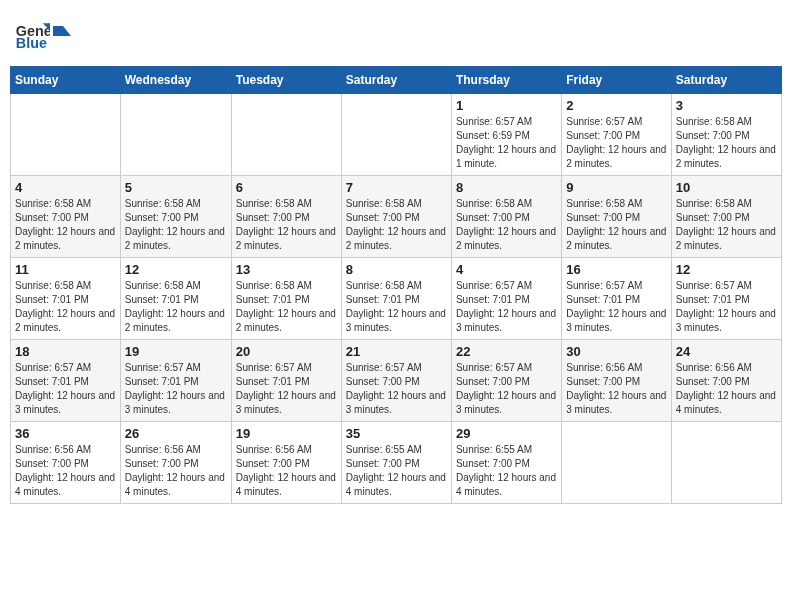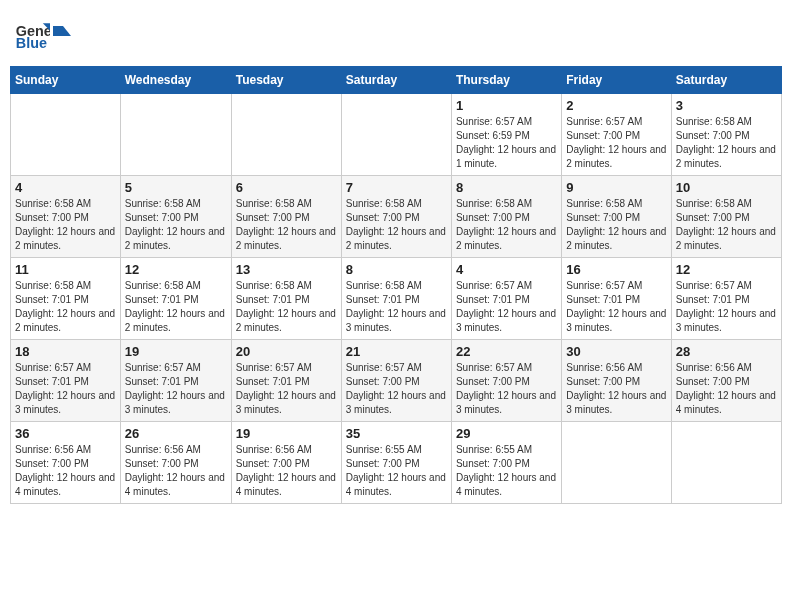--- a/index.html
+++ b/index.html
@@ -267,21 +267,21 @@
 Sunset: 7:00 PM
 Daylight: 12 hours and 3 minutes.</div>
         </td>
         <td>
           <div class="day-number">30</div>
           <div class="day-info">Sunrise: 6:56 AM
 Sunset: 7:00 PM
 Daylight: 12 hours and 3 minutes.</div>
         </td>
         <td>
-          <div class="day-number">28</div>
+          <div class="day-number">24</div>
           <div class="day-info">Sunrise: 6:56 AM
 Sunset: 7:00 PM
 Daylight: 12 hours and 4 minutes.</div>
         </td>
       </tr>
       <tr>
         <td>
           <div class="day-number">36</div>
           <div class="day-info">Sunrise: 6:56 AM
 Sunset: 7:00 PM

